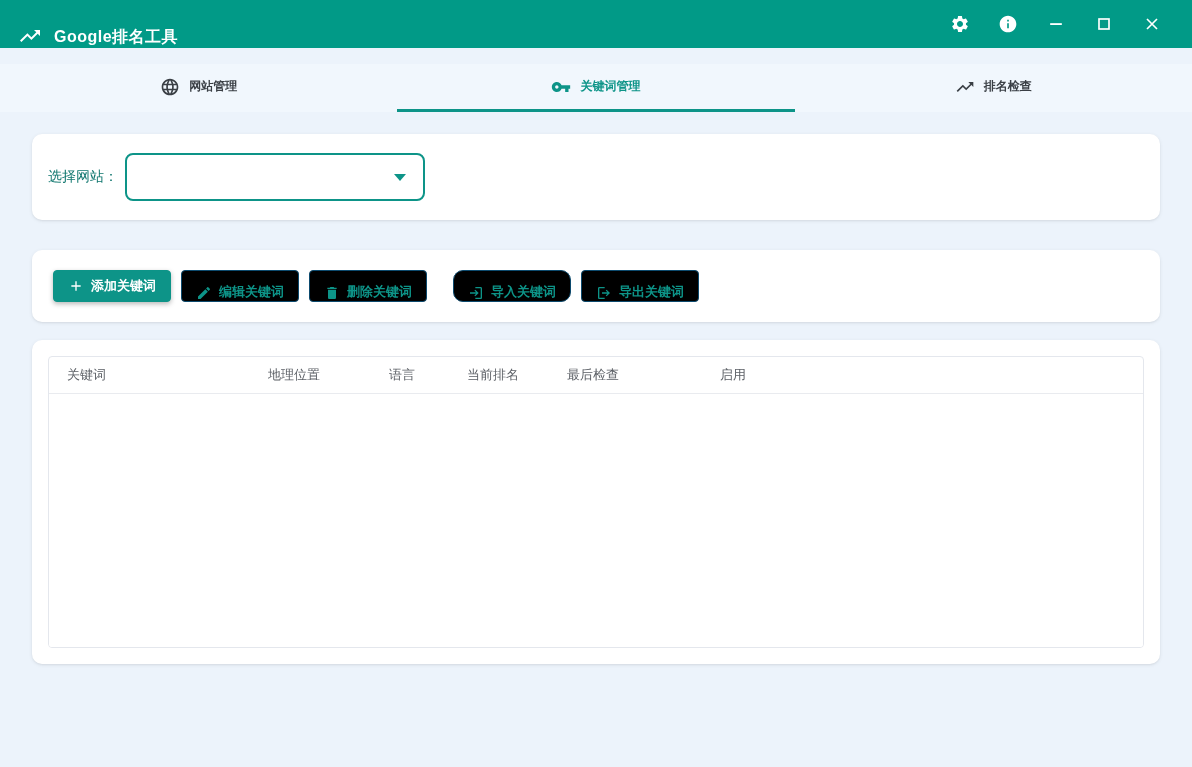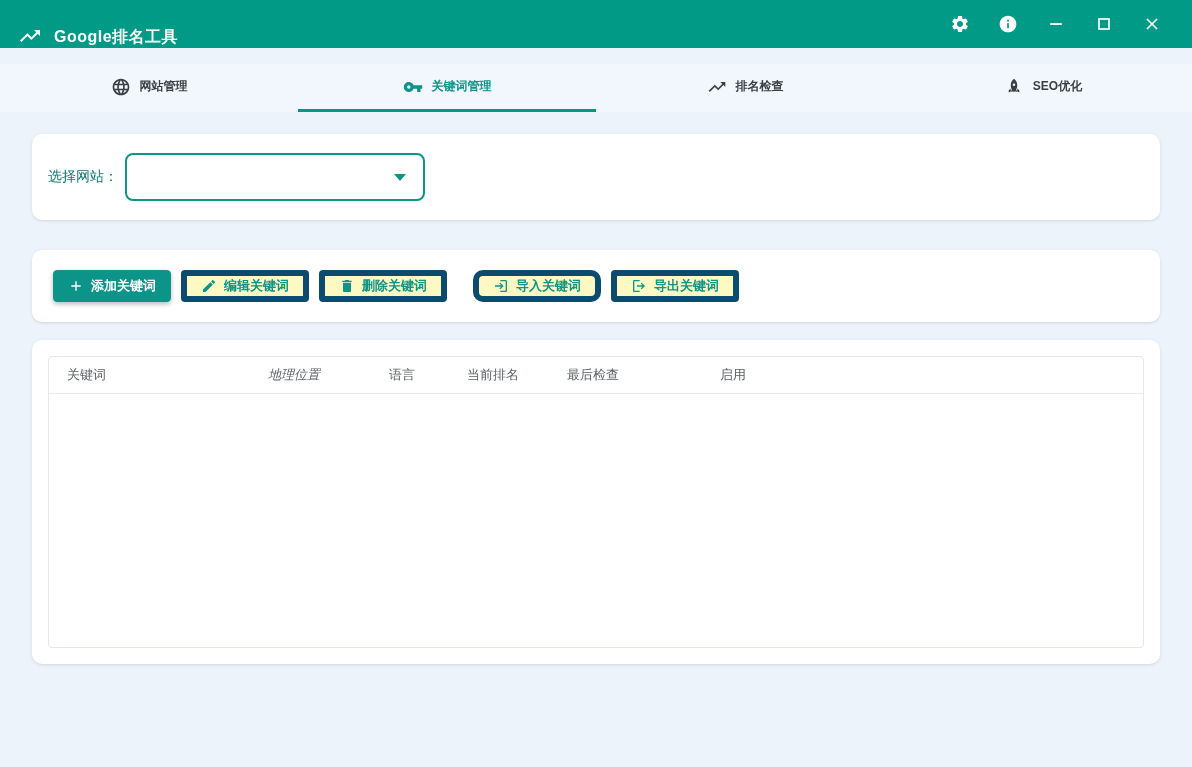--- a/index.html
+++ b/index.html
@@ -59,35 +59,35 @@
   .btn {
     height:32px; display:inline-flex; align-items:center; gap:7px;
     padding:0 14px; border-radius:4px; font-size:13px; font-weight:700;
     font-family:inherit; cursor:pointer; margin-right:10px; white-space:nowrap;
   }
   .btn svg { width:16px; height:16px; }
   .btn-primary {
     background:#0d9488; color:#fff; border:1px solid #0d9488;
     box-shadow:0 2px 5px rgba(0,0,0,.28);
   }
-  .btn-outline { background:#fef9c3; color:#0d9488; border:6px solid #0c4a6e; }
+  .btn-outline { background:#000000; color:#0d9488; border:1px solid #0c4a6e;align-items:flex-end; }
   .btn-gap { margin-left:16px;border-radius:10px; }
 
   
   .table-card { margin-top:18px; height:324px; padding:16px; }
   .table-box {
     border:1px solid #e4e7ed; border-radius:4px; height:100%;
     display:flex; flex-direction:column; overflow:hidden; background:#fff;
   }
   .thead { display:flex; height:37px; align-items:center; border-bottom:1px solid #e9ebef; }
   .th {
     font-size:13px; font-weight:500; color:#5c6066; padding-left:18px;
     overflow:hidden; white-space:nowrap;
   }
-  .c1{width:201px;} .c2{width:121px;font-style:italic;} .c3{width:78px;} .c4{width:100px;} .c5{width:153px;} .c6{flex:1;}
+  .c1{width:201px;} .c2{width:121px;} .c3{width:78px;} .c4{width:100px;} .c5{width:153px;} .c6{flex:1;}
   .tbody { flex:1; background:#fff; }
 </style>
 </head>
 <body>
 
 <header class="titlebar">
   <span class="app-icon">
     <svg viewBox="0 0 24 24" fill="#ffffff">
         <path d="M16 6l2.29 2.29-4.88 4.88-4-4L2 16.59 3.41 18l6-6 4 4 6.3-6.29L22 12V6z"></path>
       </svg>
@@ -149,30 +149,20 @@
     </span>
     <span>关键词管理</span>
   </div>
   <div class="tab">
     <span>
       <svg width="20" height="20" viewBox="0 0 24 24" fill="#3a3f45">
           <path d="M16 6l2.29 2.29-4.88 4.88-4-4L2 16.59 3.41 18l6-6 4 4 6.3-6.29L22 12V6z"></path>
         </svg>
     </span>
     <span>排名检查</span>
-  </div>
-  <div class="tab">
-    <span>
-      <svg width="20" height="20" viewBox="0 0 24 24" fill="#3a3f45">
-          <path d="M12 2.2c2.4 1.6 3.9 4.5 3.9 7.9 0 1.8-.45 3.5-1.25 4.9l1.05 2.9-2.6-.85c-.35.4-.72.74-1.1 1.02-.38-.28-.75-.62-1.1-1.02l-2.6.85 1.05-2.9c-.8-1.4-1.25-3.1-1.25-4.9 0-3.4 1.5-6.3 3.9-7.9z"></path>
-          <circle cx="12" cy="9.3" r="1.5" fill="#f1f7fd"></circle>
-          <path d="M7.7 13.8 5.6 16.3v2.2l2.9-1.4zM16.3 13.8l2.1 2.5v2.2l-2.9-1.4z" fill="#3a3f45"></path>
-        </svg>
-    </span>
-    <span>SEO优化</span>
   </div>
 </nav>
 
 <section class="card selector-card">
   <span class="selector-label">选择网站：</span>
   <div class="site-select">
     <div class="value"></div>
     <span class="caret"></span>
   </div>
 </section>

